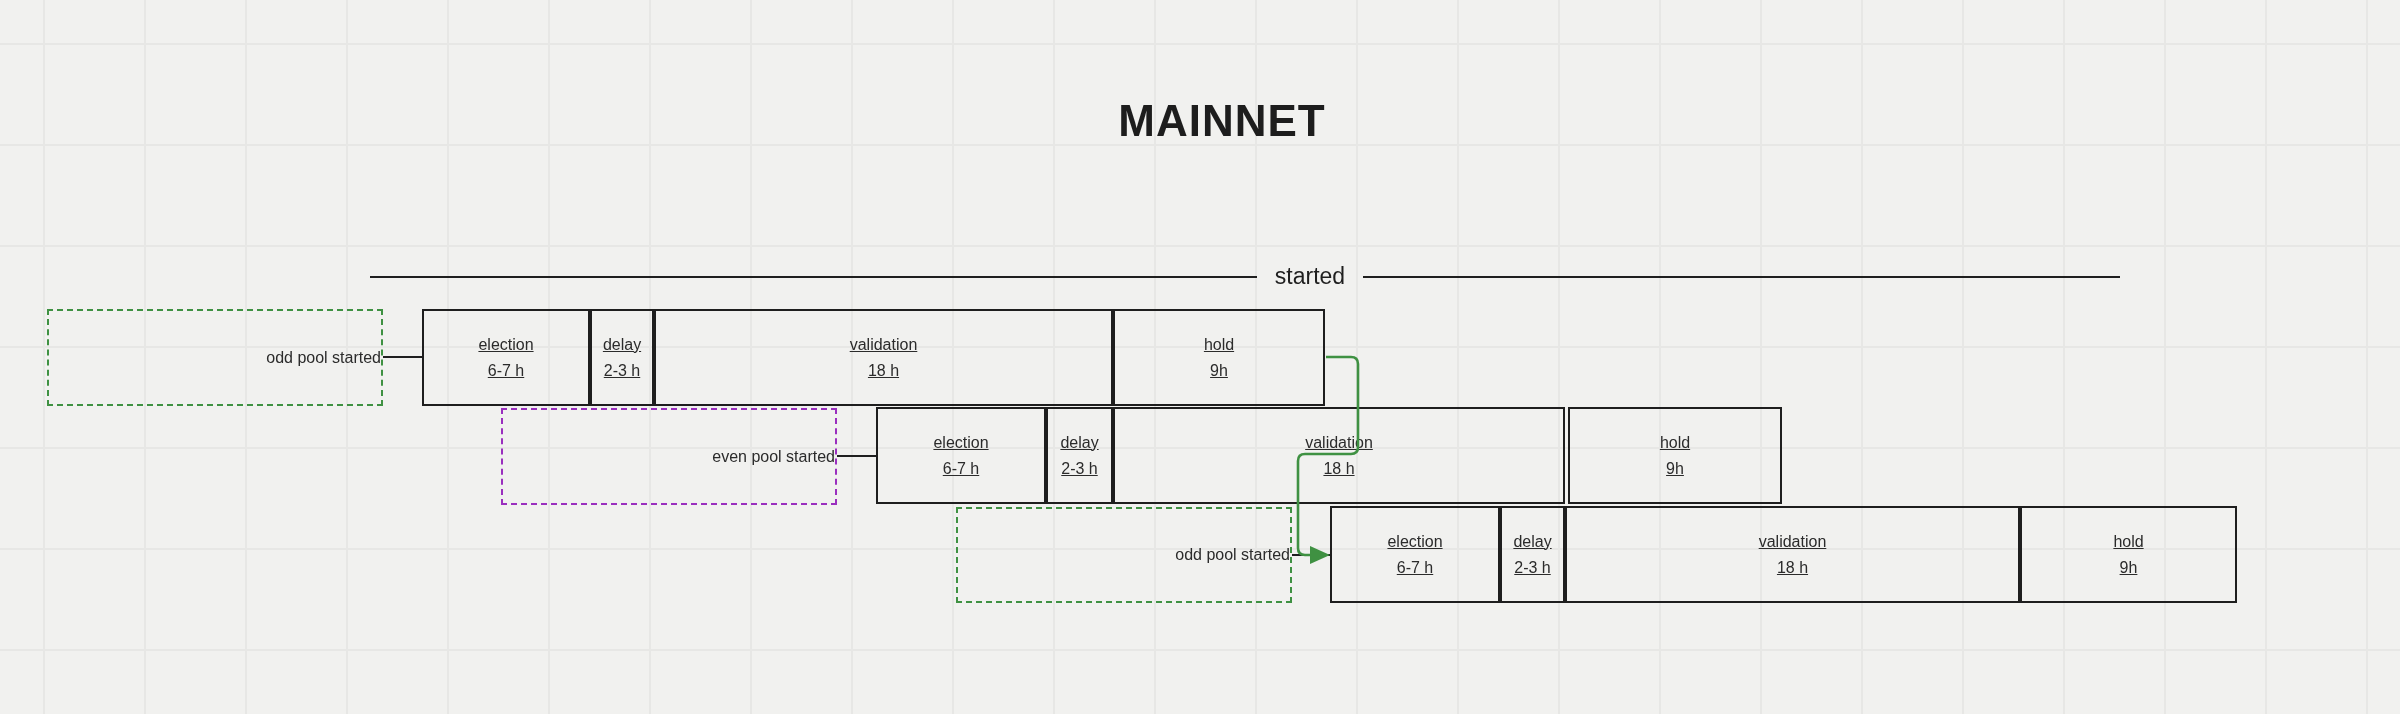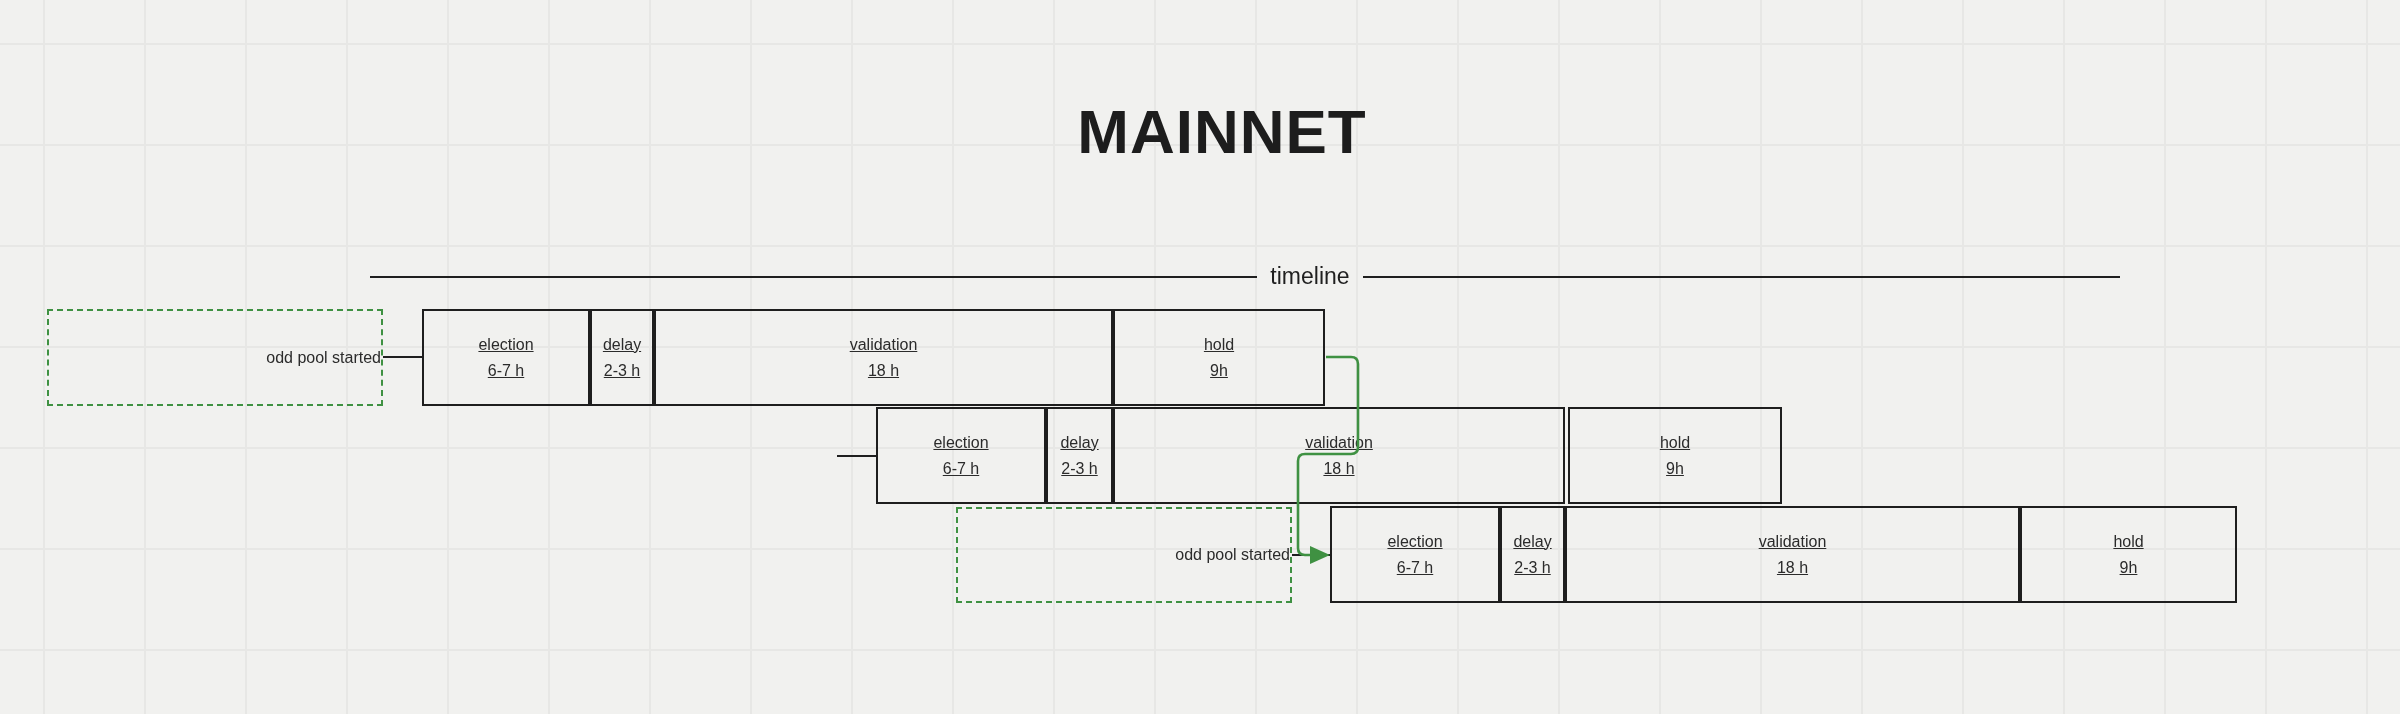--- a/index.html
+++ b/index.html
@@ -14,21 +14,21 @@
     background-color:#f1f1ef;
     background-image:
       linear-gradient(to right,#e7e7e5 2px,transparent 2px),
       linear-gradient(to bottom,#e7e7e5 2px,transparent 2px);
     background-size:101px 101px;
     background-position:43px 43px;
     color:#2b2b2b;
   }
   .abs{position:absolute;box-sizing:border-box;}
   .title{
-    font-size:62px;font-weight:800;letter-spacing:1px;color:#1d1d1d;
+    font-size:44px;font-weight:800;letter-spacing:1px;color:#1d1d1d;
     text-align:center;white-space:nowrap;
   }
   .tl-line{height:0;border-top:2.5px solid #1f1f1f;}
   .tl-label{
     font-size:23px;color:#1f1f1f;text-align:center;white-space:nowrap;
     transform:translateX(-50%);
   }
   .phase{
     border:2.5px solid #1e1e1e;
     display:flex;flex-direction:column;align-items:center;justify-content:center;
@@ -47,21 +47,21 @@
   .overlay{position:absolute;left:0;top:0;pointer-events:none;}
 </style>
 </head>
 <body>
 
 <div class="canvas">
 
   <div class="abs title" style="left:1022px;top:96px;width:400px;">MAINNET</div>
 
   <div class="abs tl-line" style="left:370px;top:276px;width:887px;"></div>
-  <div class="abs tl-label" style="left:1310px;top:263px;">timeline</div>
+  <div class="abs tl-label" style="left:1310px;top:263px;">started</div>
   <div class="abs tl-line" style="left:1363px;top:276px;width:757px;"></div>
 
   <div class="abs trigger odd" style="left:47px;top:309px;width:336px;height:97px;">
     <span>odd pool started</span>
   </div>
   <div class="abs conn" style="left:383px;top:356px;width:39px;"></div>
 
   <div class="abs phase" style="left:422px;top:309px;width:168px;height:97px;">
     <span>election</span>
     <span>6-7 h</span>
@@ -72,20 +72,23 @@
   </div>
   <div class="abs phase" style="left:654px;top:309px;width:459px;height:97px;">
     <span>validation</span>
     <span>18 h</span>
   </div>
   <div class="abs phase" style="left:1113px;top:309px;width:212px;height:97px;">
     <span>hold</span>
     <span>9h</span>
   </div>
 
+  <div class="abs trigger even" style="left:501px;top:408px;width:336px;height:97px;">
+    <span>even pool started</span>
+  </div>
   <div class="abs conn" style="left:837px;top:455px;width:39px;"></div>
 
   <div class="abs phase" style="left:876px;top:407px;width:170px;height:97px;">
     <span>election</span>
     <span>6-7 h</span>
   </div>
   <div class="abs phase" style="left:1046px;top:407px;width:67px;height:97px;">
     <span>delay</span>
     <span>2-3 h</span>
   </div>

